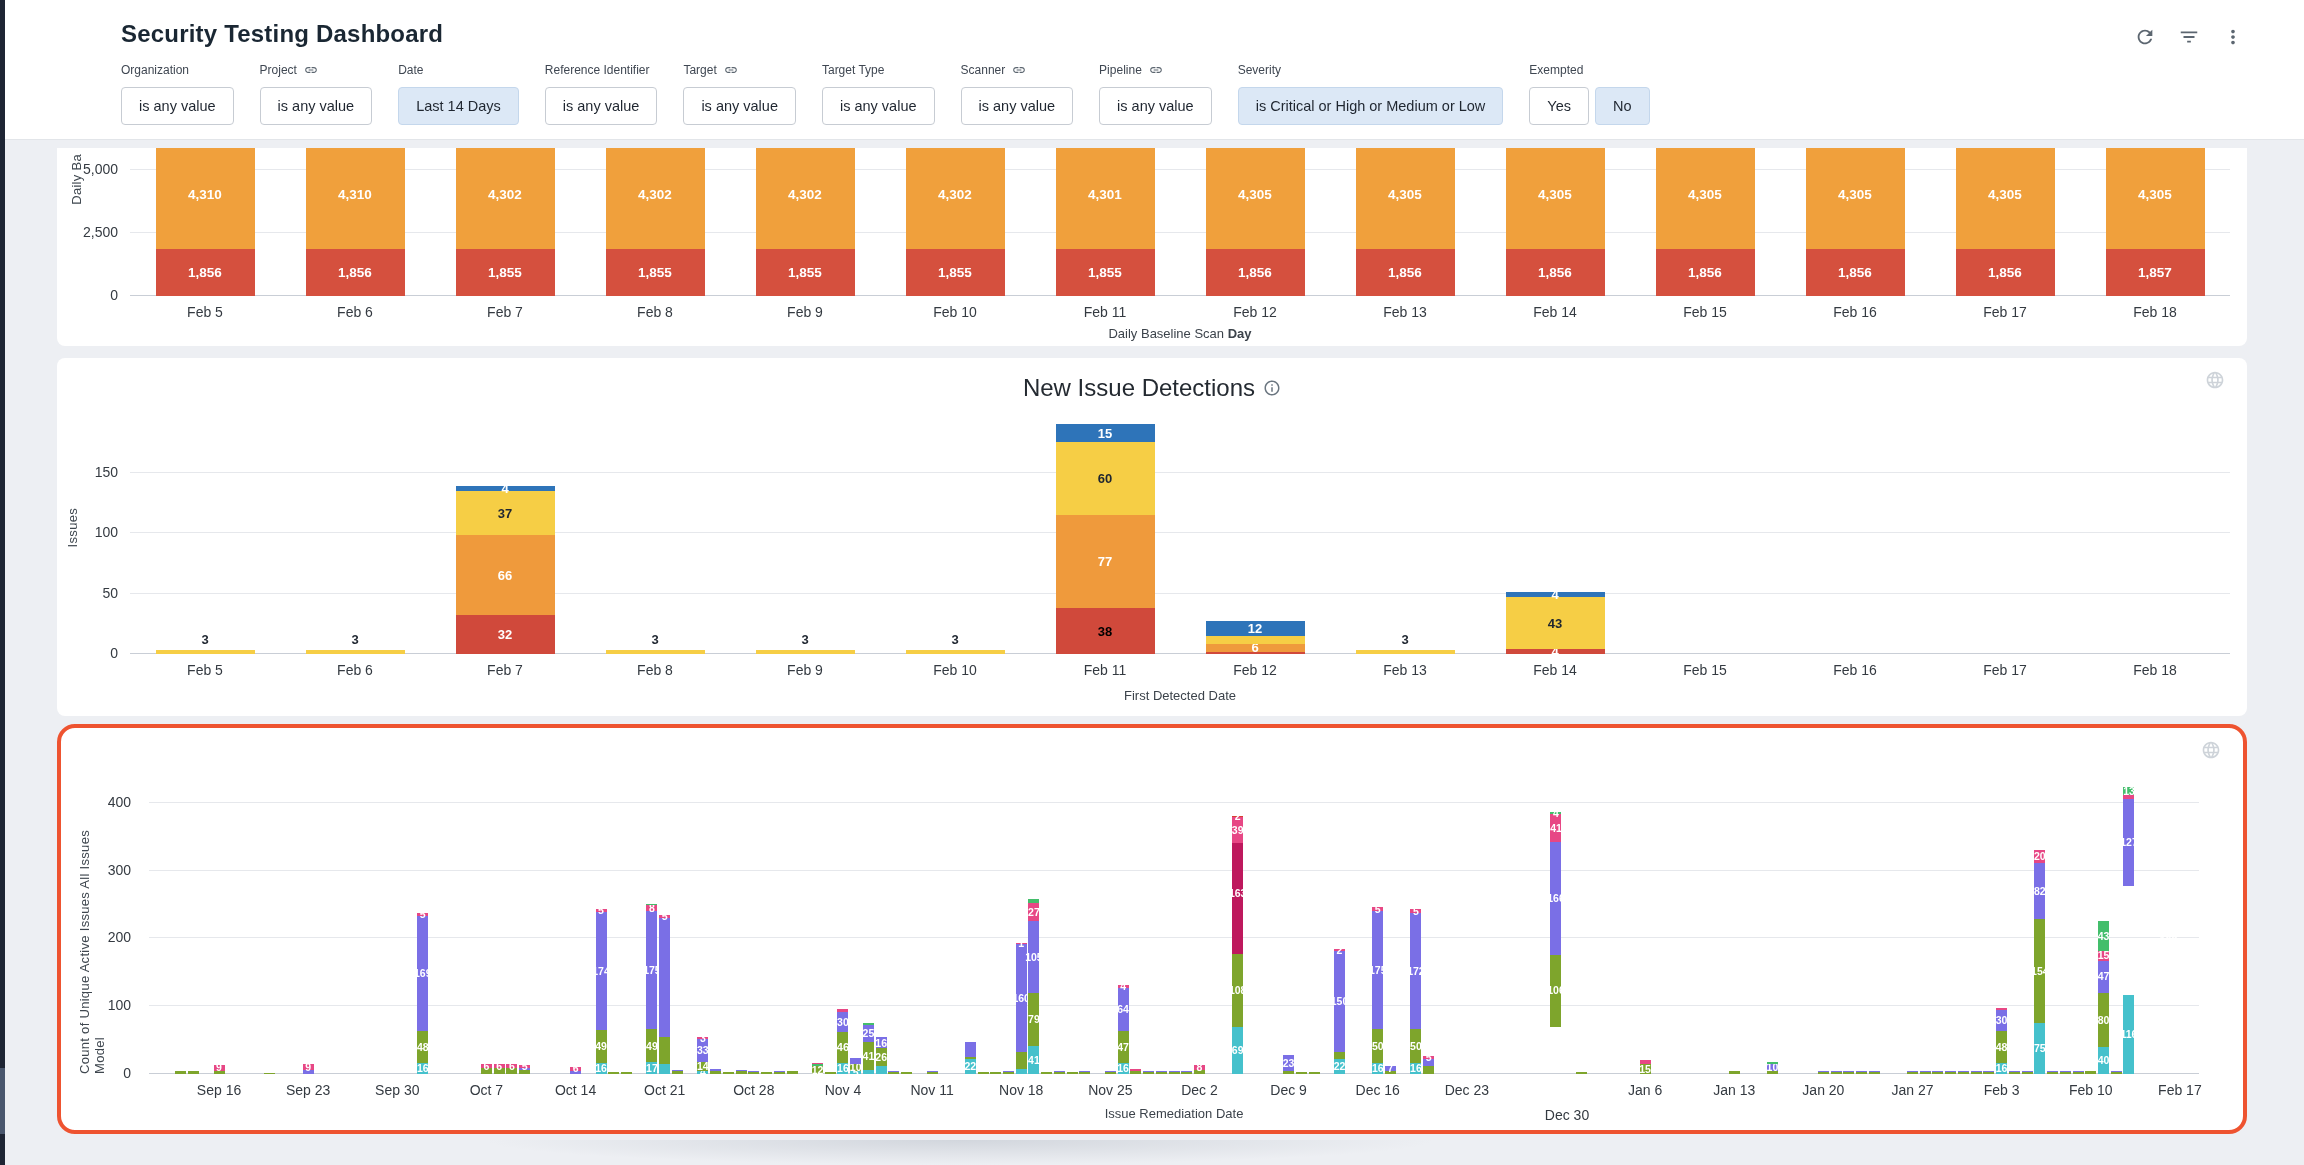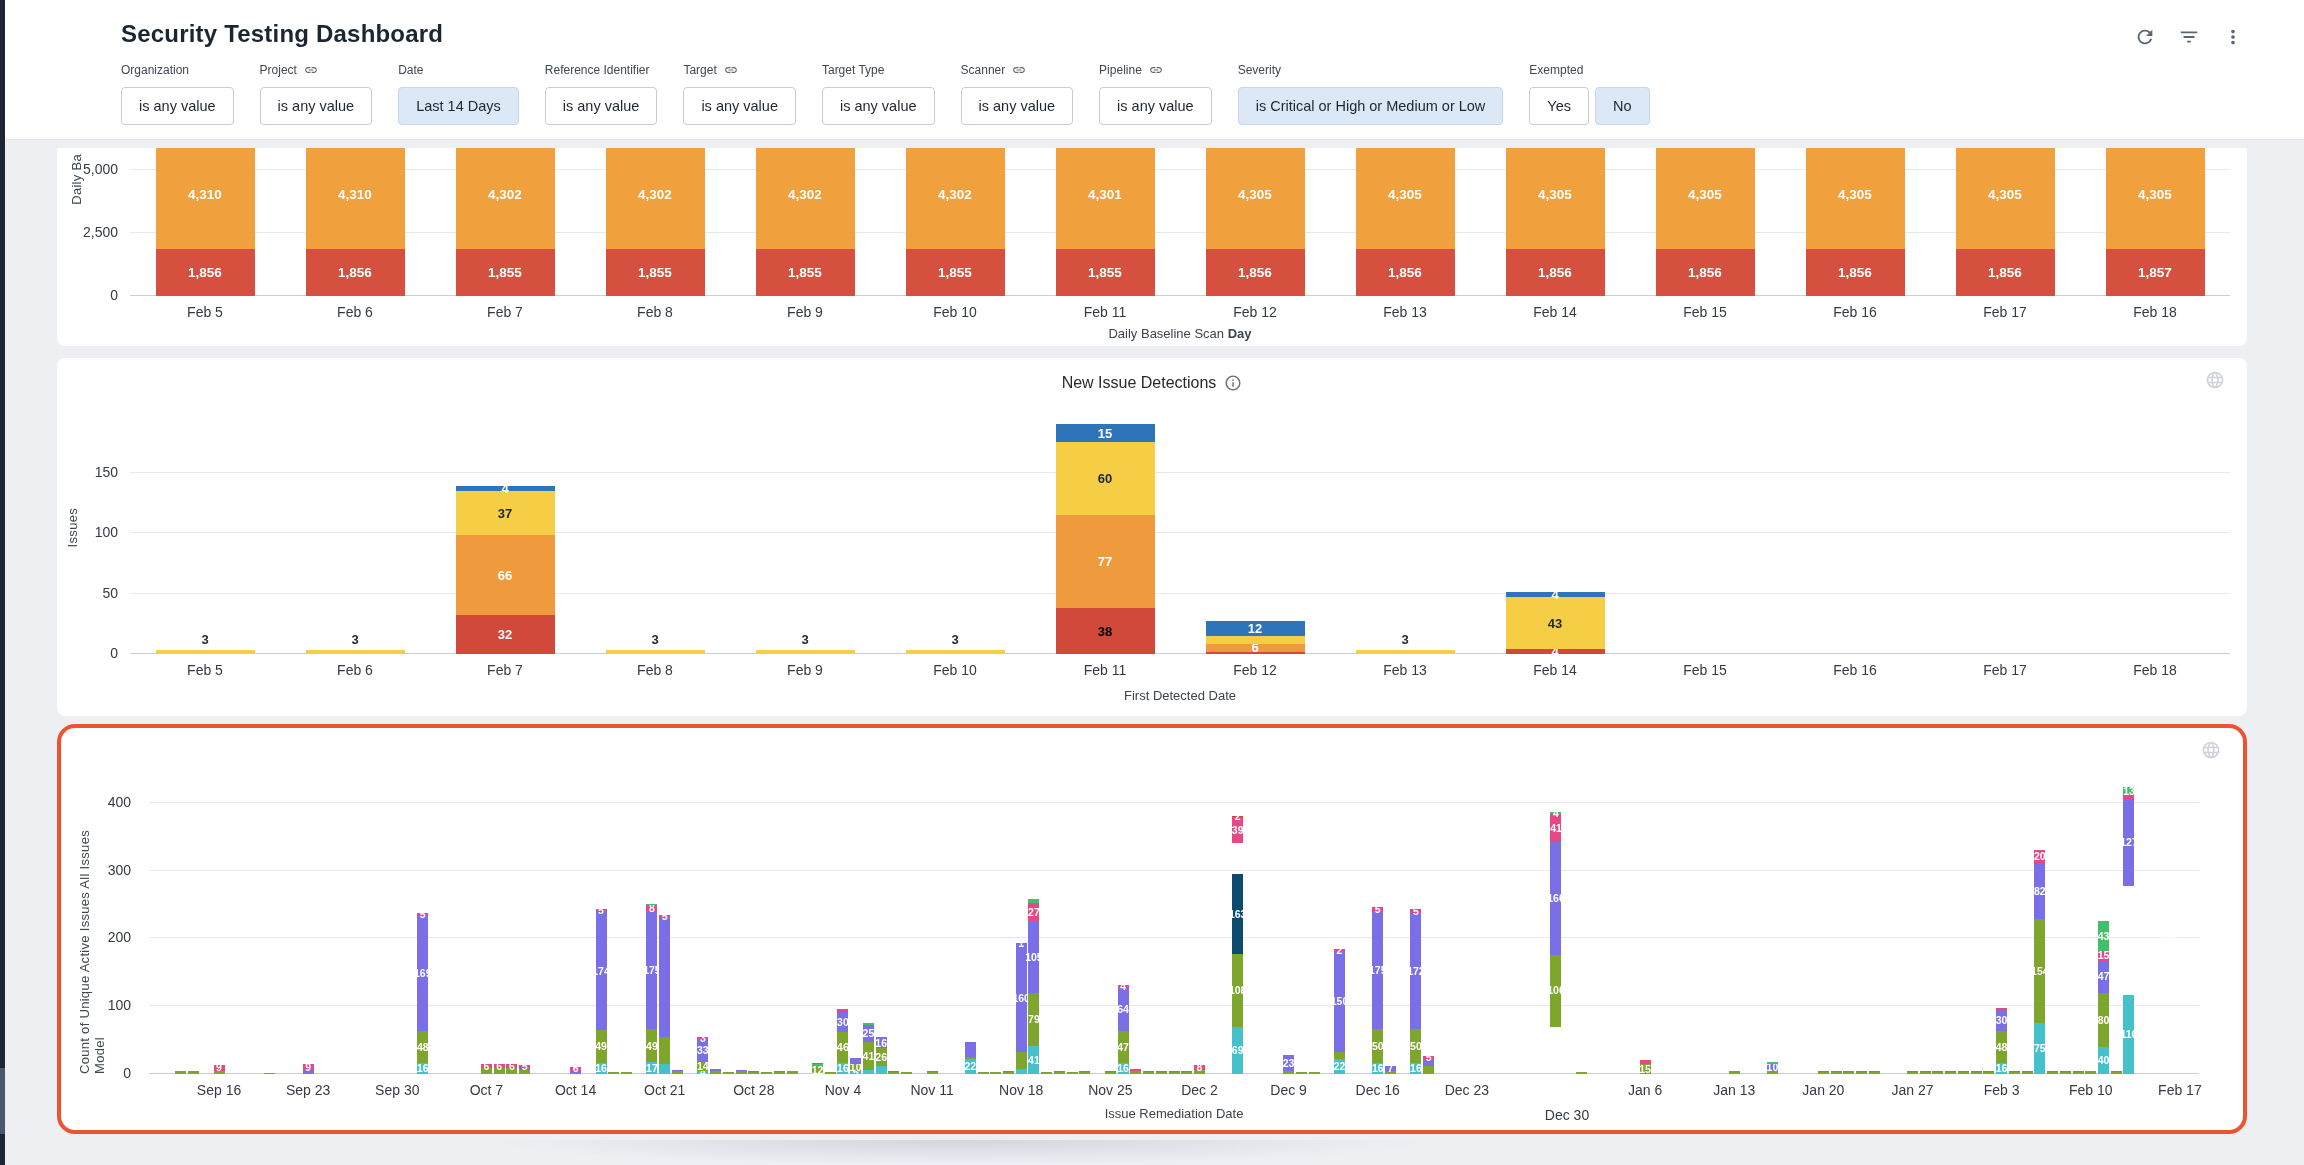--- a/index.html
+++ b/index.html
@@ -26,21 +26,21 @@
           border:1px solid #c7ccd3; border-radius:4px; font-size:14.5px; color:#1f2630; white-space:nowrap; cursor:pointer; }
   .chip-sel { background:#dce8f6; border-color:#c4d7ec; }
 
   
   .card { position:absolute; background:#fff; border-radius:8px; }
   #card1 { left:57px; top:148px; width:2190px; height:198px; overflow:hidden; border-radius:0 0 8px 8px; }
   #card2 { left:57px; top:358px; width:2190px; height:358px; }
   #card3 { left:57px; top:724px; width:2190px; height:410px; border:4px solid #ee5330; border-radius:18px; }
 
   .card-title-row { position:absolute; left:0; right:0; top:16px; display:flex; align-items:center; justify-content:center; gap:8px; }
-  .card-title { font-size:16px; color:#242a31; }
+  .card-title { font-size:24px; color:#242a31; }
   .info-icon svg { width:18px; height:18px; fill:#6b7680; display:block; cursor:pointer; }
   .globe-icon { position:absolute; right:22px; top:12px; opacity:.45; }
   .globe-icon svg { width:20px; height:20px; fill:#93a0ac; display:block; cursor:pointer; }
 
   .plot { position:absolute; }
   .gridline { position:absolute; left:0; right:0; height:1px; background:#e6e8ec; }
   .axisline { position:absolute; left:0; right:0; height:1px; background:#c9ced6; }
   .ytick { position:absolute; width:70px; text-align:right; font-size:14px; color:#343a41; line-height:1; }
   .ylab-rot { position:absolute; writing-mode:vertical-rl; transform:rotate(180deg); font-size:13px; color:#3f474f; letter-spacing:.3px; }
 
@@ -847,21 +847,21 @@
           <span class="seglab" style="color: rgb(255, 255, 255); font-size: 10.5px;">8</span>
         </div>
       </div>
       <div class="c3bar" style="left: 1083.16px; height: 258.318px;">
         <div class="seg" style="bottom: 0px; height: 46.782px; background: rgb(69, 193, 204);">
           <span class="seglab" style="color: rgb(255, 255, 255); font-size: 10.5px;">69</span>
         </div>
         <div class="seg" style="bottom: 46.782px; height: 73.224px; background: rgb(126, 165, 44);">
           <span class="seglab" style="color: rgb(255, 255, 255); font-size: 10.5px;">108</span>
         </div>
-        <div class="seg" style="bottom: 120.006px; height: 80px; background: #0c4a6e;">
+        <div class="seg" style="bottom: 120.006px; height: 121px; background: #be185d;">
           <span class="seglab" style="color: rgb(255, 255, 255); font-size: 10.5px;">163</span>
         </div>
         <div class="seg" style="bottom: 230.52px; height: 26.442px; background: rgb(231, 71, 133);">
           <span class="seglab" style="color: rgb(255, 255, 255); font-size: 10.5px;">39</span>
         </div>
         <div class="seg" style="bottom: 256.962px; height: 1.356px; background: rgb(216, 64, 47);">
           <span class="seglab" style="color: rgb(255, 255, 255); font-size: 10.5px;">2</span>
         </div>
       </div>
       <div class="c3bar" style="left: 1134.1px; height: 18.984px;">

